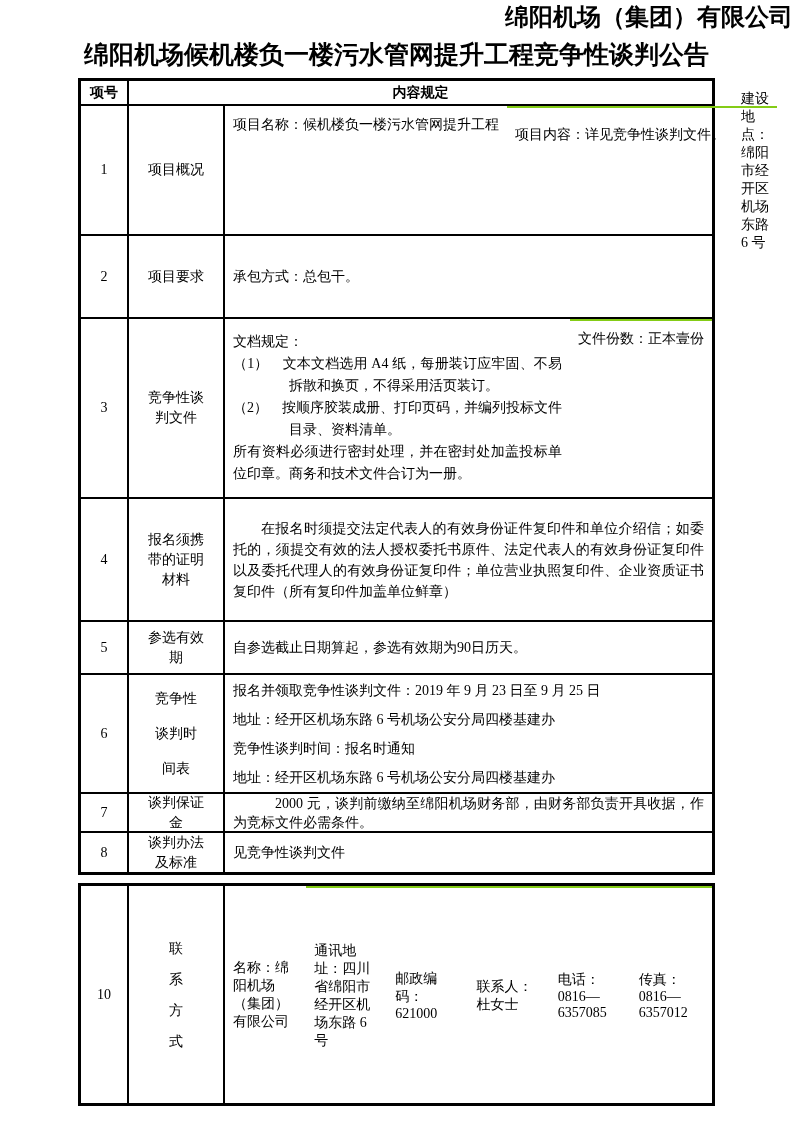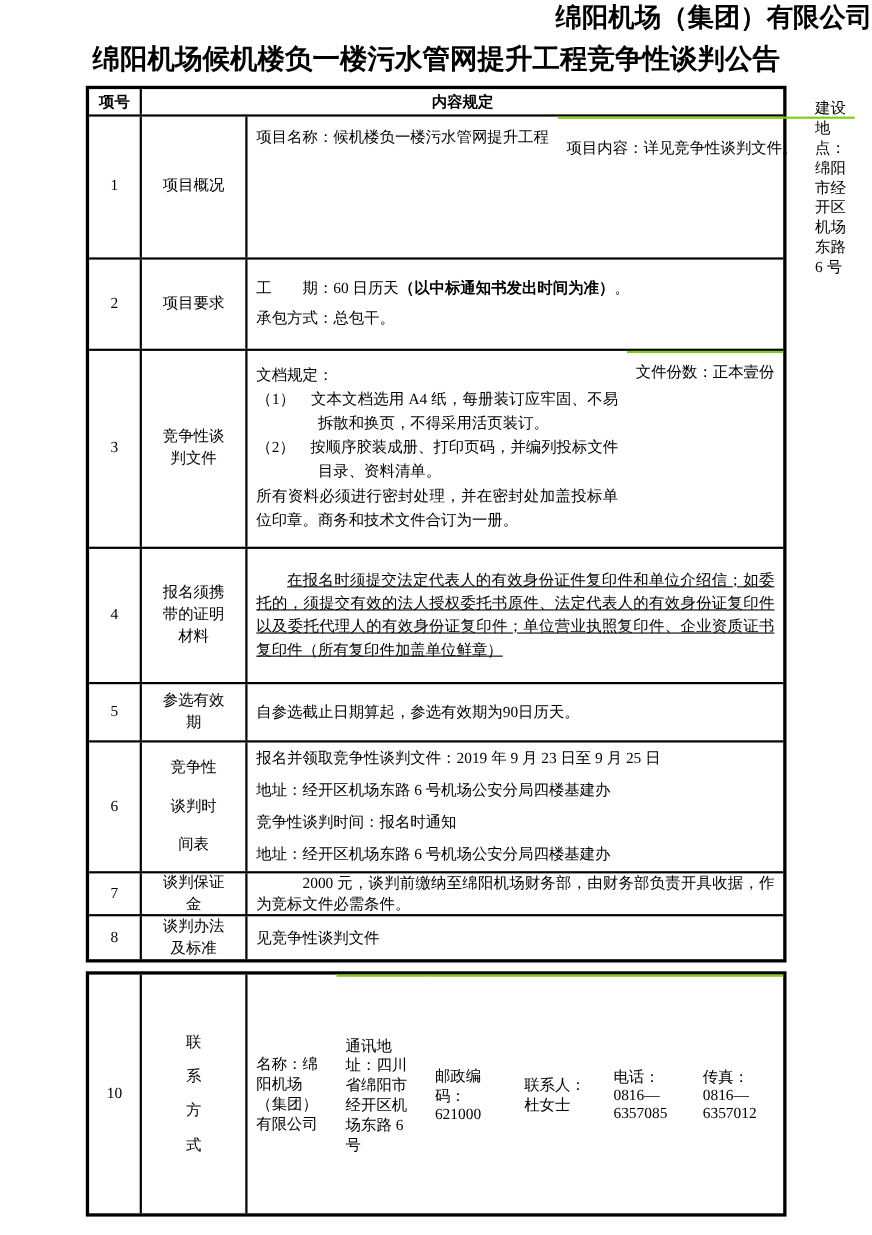--- a/index.html
+++ b/index.html
@@ -72,21 +72,21 @@
   .r7  { height:39px; }
   .r8  { height:41px; }
   .h37 { height:37px; flex:none; }
   .h55 { height:55px; flex:none; }
   .center-col { flex-direction:column; justify-content:center; align-items:flex-start; }
   .para { margin:0; line-height:22px; text-align:justify; }
   .hang { padding-left:56px; text-indent:-56px; }
   .docrules { padding:6px 8px; }
   .sp28 > div { line-height:28px; }
   .sp29 > div { line-height:29px; }
-  .indent2 { text-indent:2em; line-height:21px;text-decoration:underline; }
+  .indent2 { text-indent:2em; line-height:21px; }
   .indent3 { text-indent:3em; line-height:19px; }
   .label-spread span { display:block; line-height:35px; }
   .label-vert span { display:block; line-height:31px; }
   .bold { font-weight:bold; }
 </style>
 </head>
 <body>
 
 <div class="page">
 
@@ -107,21 +107,20 @@
         <div class="sub h37">项目名称：候机楼负一楼污水管网提升工程</div>
         <div class="sub h55">项目内容：详见竞争性谈判文件。</div>
         <div class="sub grow">建设地点：绵阳市经开区机场东路 6 号</div>
       </div>
     </div>
 
     <div class="row r2">
       <div class="c1">2</div>
       <div class="c2">项目要求</div>
       <div class="c3 sub center-col sp28">
-        <div><span>工　　期：60 日历天</span><span class="bold">（以中标通知书发出时间为准）</span><span>。</span></div>
         <div>承包方式：总包干。</div>
       </div>
     </div>
 
     <div class="row r3">
       <div class="c1">3</div>
       <div class="c2">竞争性谈判文件</div>
       <div class="c3">
         <div class="sub grow center-col docrules">
           <p class="para">文档规定：</p>

